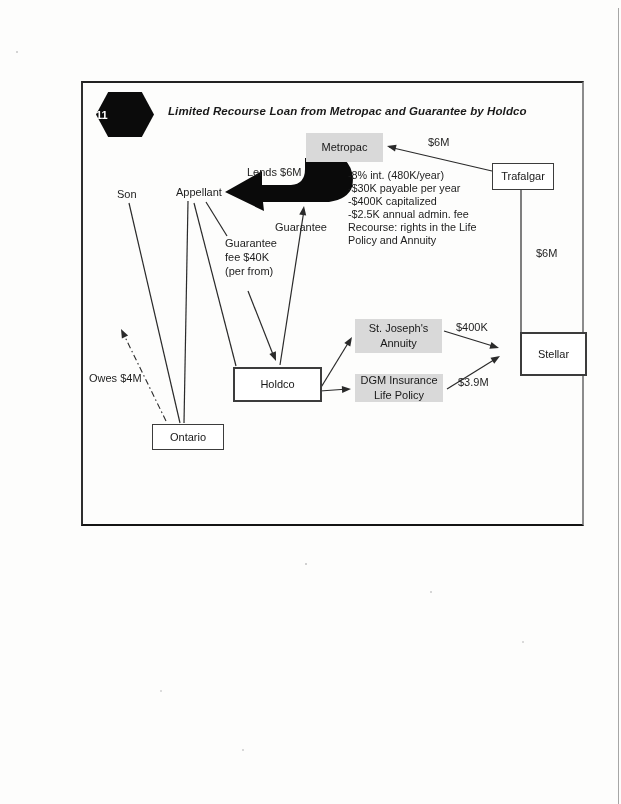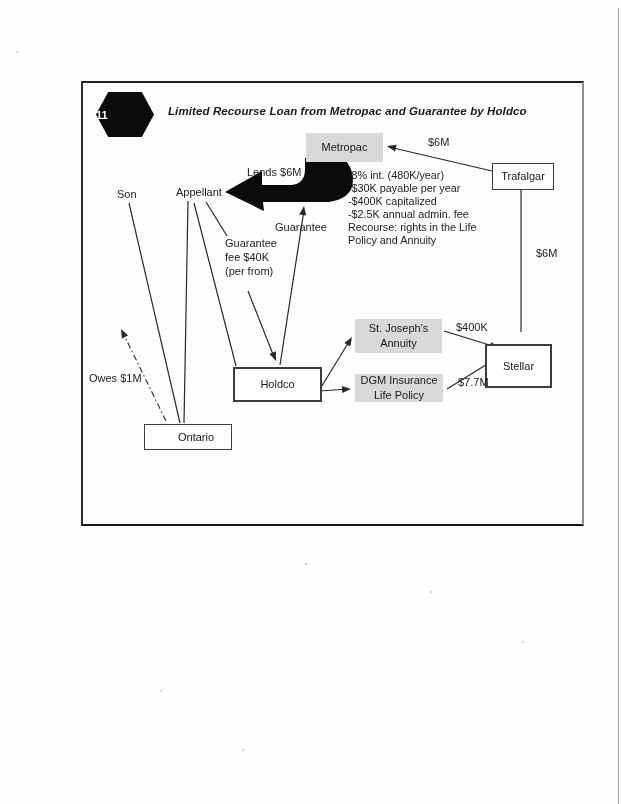--- a/index.html
+++ b/index.html
@@ -105,52 +105,52 @@
   <div class="box outlined thin" style="left:492px;top:163px;width:60px;height:25px;">
     <span>Trafalgar</span>
   </div>
 
 
   <div class="box shaded" style="left:355px;top:319px;width:87px;height:34px;flex-direction:column;">
     <span>St. Joseph's</span>
     <span>Annuity</span>
   </div>
 
-  <div class="box outlined" style="left:485px;top:332px;width:63px;height:40px;margin-top:12px;">
+  <div class="box outlined" style="left:520px;top:332px;width:63px;height:40px;">
     <span>Stellar</span>
   </div>
 
   <div class="box outlined" style="left:233px;top:367px;width:85px;height:31px;">
     <span>Holdco</span>
   </div>
 
   <div class="box shaded" style="left:355px;top:374px;width:88px;height:28px;flex-direction:column;">
     <span>DGM Insurance</span>
     <span>Life Policy</span>
   </div>
 
-  <div class="box outlined thin" style="left:144px;top:424px;width:70px;height:24px;padding-left:16px;">
+  <div class="box outlined thin" style="left:152px;top:424px;width:70px;height:24px;">
     <span>Ontario</span>
   </div>
 
   <div class="lbl" style="left:117px;top:188px;">Son</div>
   <div class="lbl" style="left:176px;top:186px;">Appellant</div>
 
   <div class="lbl" style="left:428px;top:136px;">$6M</div>
   <div class="lbl" style="left:247px;top:166px;">Lends $6M</div>
   <div class="lbl" style="left:275px;top:221px;">Guarantee</div>
   <div class="mlbl" style="left:225px;top:236px;line-height:14px;">
     <div>Guarantee</div>
     <div>fee $40K</div>
     <div>(per from)</div>
   </div>
   <div class="lbl" style="left:536px;top:247px;">$6M</div>
-  <div class="lbl" style="left:89px;top:372px;">Owes $1M</div>
+  <div class="lbl" style="left:89px;top:372px;">Owes $4M</div>
   <div class="lbl" style="left:456px;top:321px;">$400K</div>
-  <div class="lbl" style="left:458px;top:376px;">$7.7M</div>
+  <div class="lbl" style="left:458px;top:376px;">$3.9M</div>
 
   <div class="mlbl" style="left:348px;top:169px;line-height:13px;font-size:10.8px;">
     <div>-8% int. (480K/year)</div>
     <div>-$30K payable per year</div>
     <div>-$400K capitalized</div>
     <div>-$2.5K annual admin. fee</div>
     <div>Recourse: rights in the Life</div>
     <div>Policy and Annuity</div>
   </div>
 

